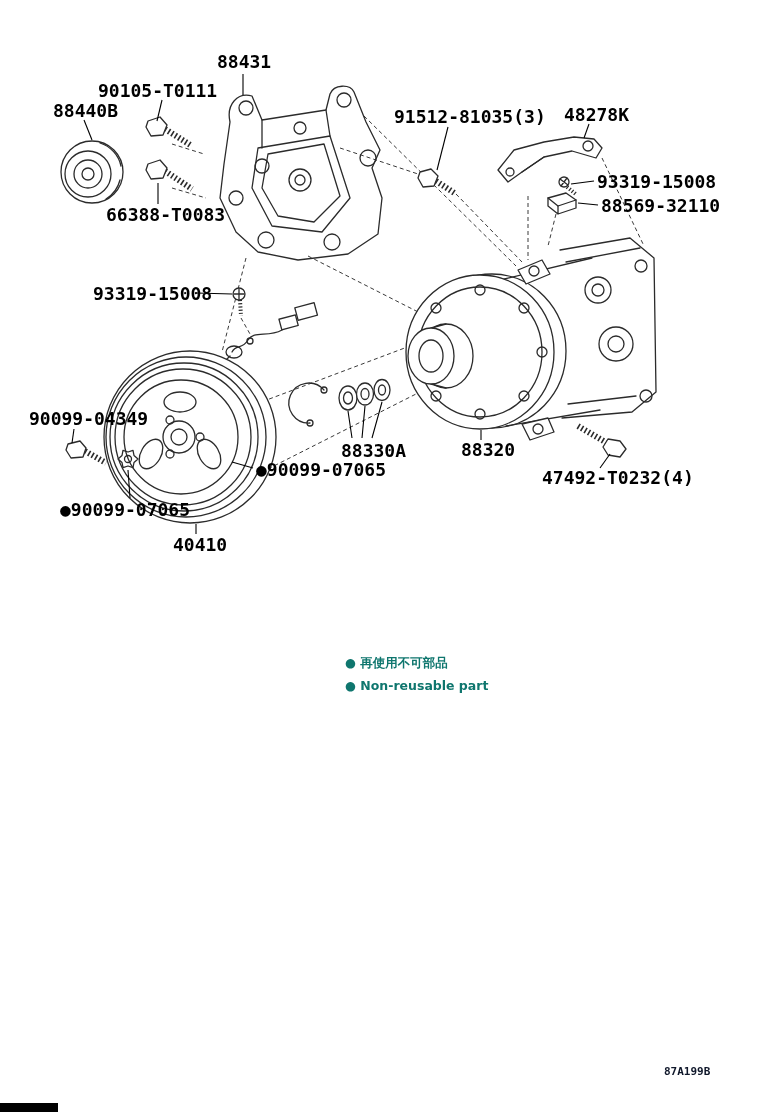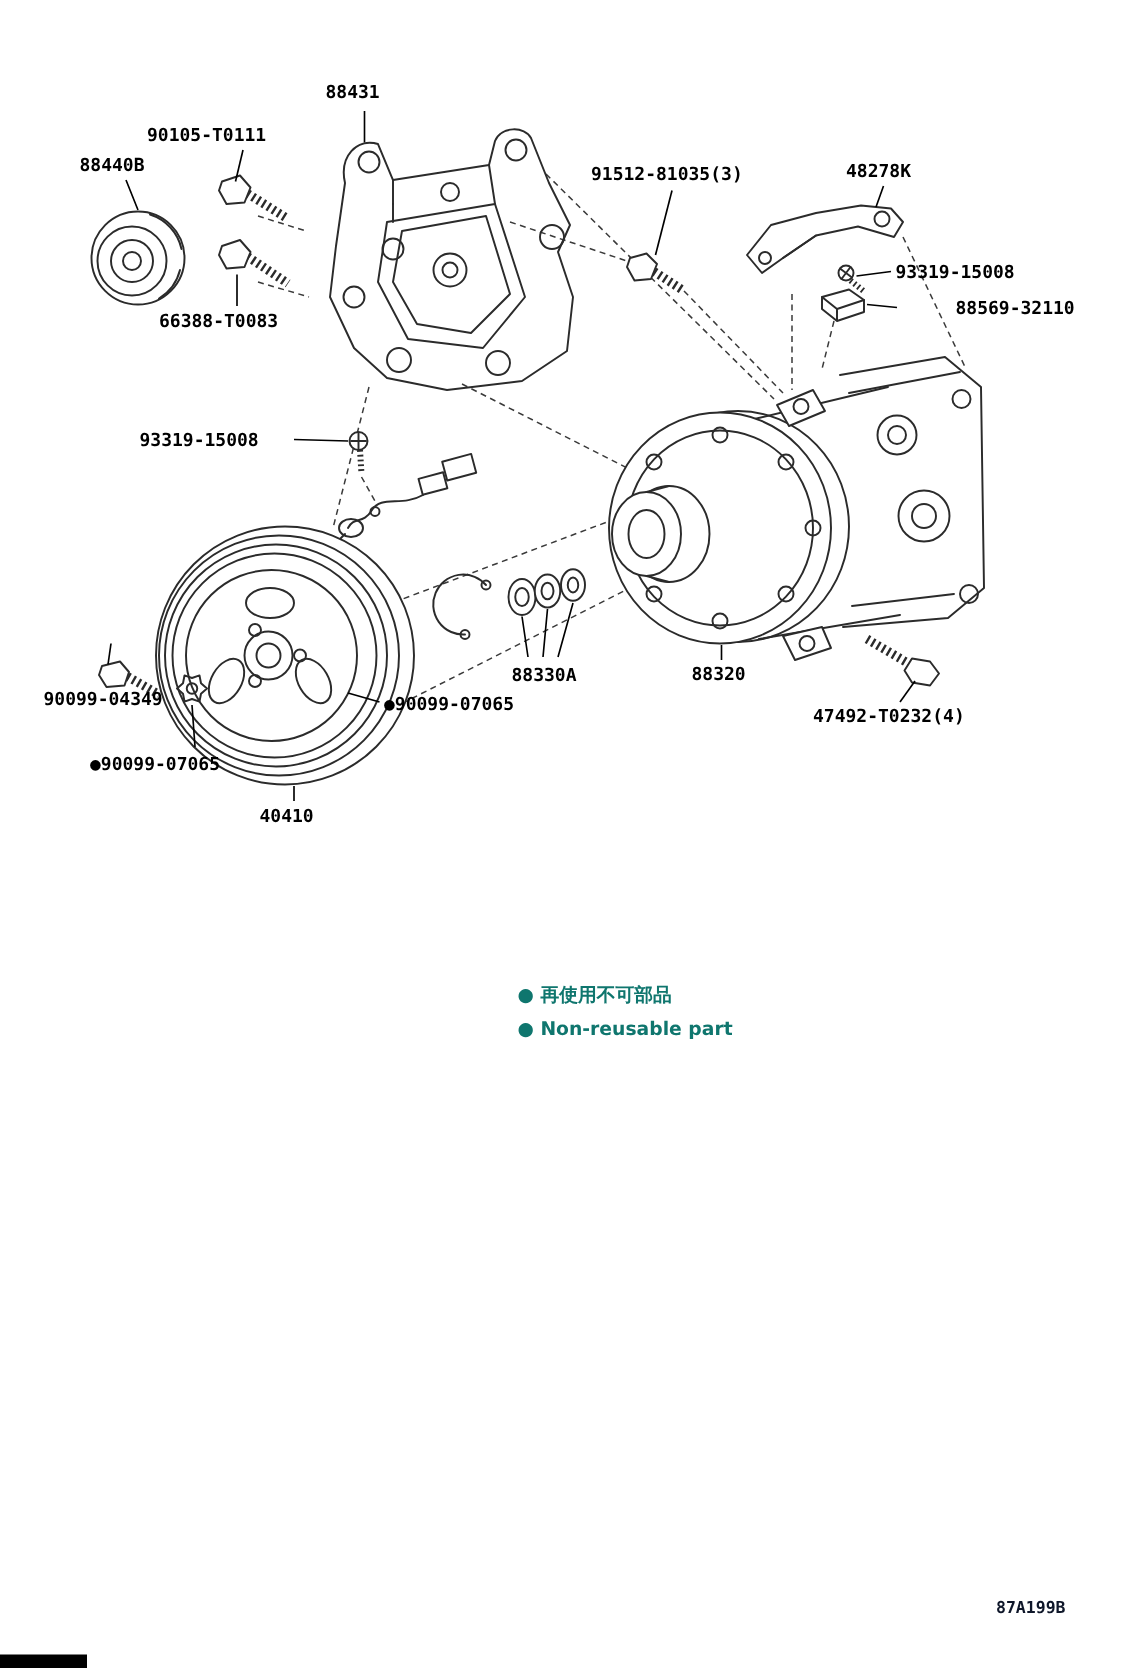--- a/index.html
+++ b/index.html
@@ -1,21 +1,21 @@
 <!DOCTYPE html>
 <html><head>
 <meta charset="utf-8">
 <style>
   html,body { margin:0; padding:0; background:#e8e8e8; }
   .canvas {
     position:relative; width:760px; height:1112px; background:#ffffff;
     overflow:hidden; font-family:"DejaVu Sans Mono","Liberation Mono",monospace;
   }
   .part-label {
-    position:absolute; font-weight:bold; font-size:12px; color:#000;
+    position:absolute; font-weight:bold; font-size:18px; color:#000;
     white-space:nowrap; line-height:17px;
   }
   .legend-label {
     position:absolute; font-weight:bold; font-size:12.5px; color:#0f766e;
     font-family:"DejaVu Sans","Liberation Sans",sans-serif; white-space:nowrap;
   }
   .code-label {
     position:absolute; font-weight:bold; font-size:11px; color:#0f172a;
   }
   .corner-mark {
@@ -222,24 +222,24 @@
       <path class="leader" d="M196 534 L196 524"></path>
     </g>
   </svg>
 
   <div class="part-label" style="left:217px; top:53px;">88431</div>
   <div class="part-label" style="left:98px; top:82px;">90105-T0111</div>
   <div class="part-label" style="left:53px;  top:102px;">88440B</div>
   <div class="part-label" style="left:394px; top:108px;">91512-81035(3)</div>
   <div class="part-label" style="left:564px; top:106px;">48278K</div>
   <div class="part-label" style="left:597px; top:173px;">93319-15008</div>
-  <div class="part-label" style="left:637px; top:197px;text-align:center;">88569-32110</div>
+  <div class="part-label" style="left:601px; top:197px;text-align:center;">88569-32110</div>
   <div class="part-label" style="left:106px; top:206px;">66388-T0083</div>
   <div class="part-label" style="left:93px;  top:285px;">93319-15008</div>
-  <div class="part-label" style="left:29px;  top:410px;margin-top:48px;">90099-04349</div>
+  <div class="part-label" style="left:29px;  top:410px;">90099-04349</div>
   <div class="part-label" style="left:341px; top:442px;">88330A</div>
   <div class="part-label" style="left:461px; top:441px;">88320</div>
   <div class="part-label" style="left:256px; top:461px;">●90099-07065</div>
   <div class="part-label" style="left:542px; top:469px;">47492-T0232(4)</div>
   <div class="part-label" style="left:60px;  top:501px;">●90099-07065</div>
   <div class="part-label" style="left:173px; top:536px;">40410</div>
 
   <div class="legend-label" style="left:345px; top:655px;">● 再使用不可部品</div>
   <div class="legend-label" style="left:345px; top:678px;">● Non-reusable part</div>
 

